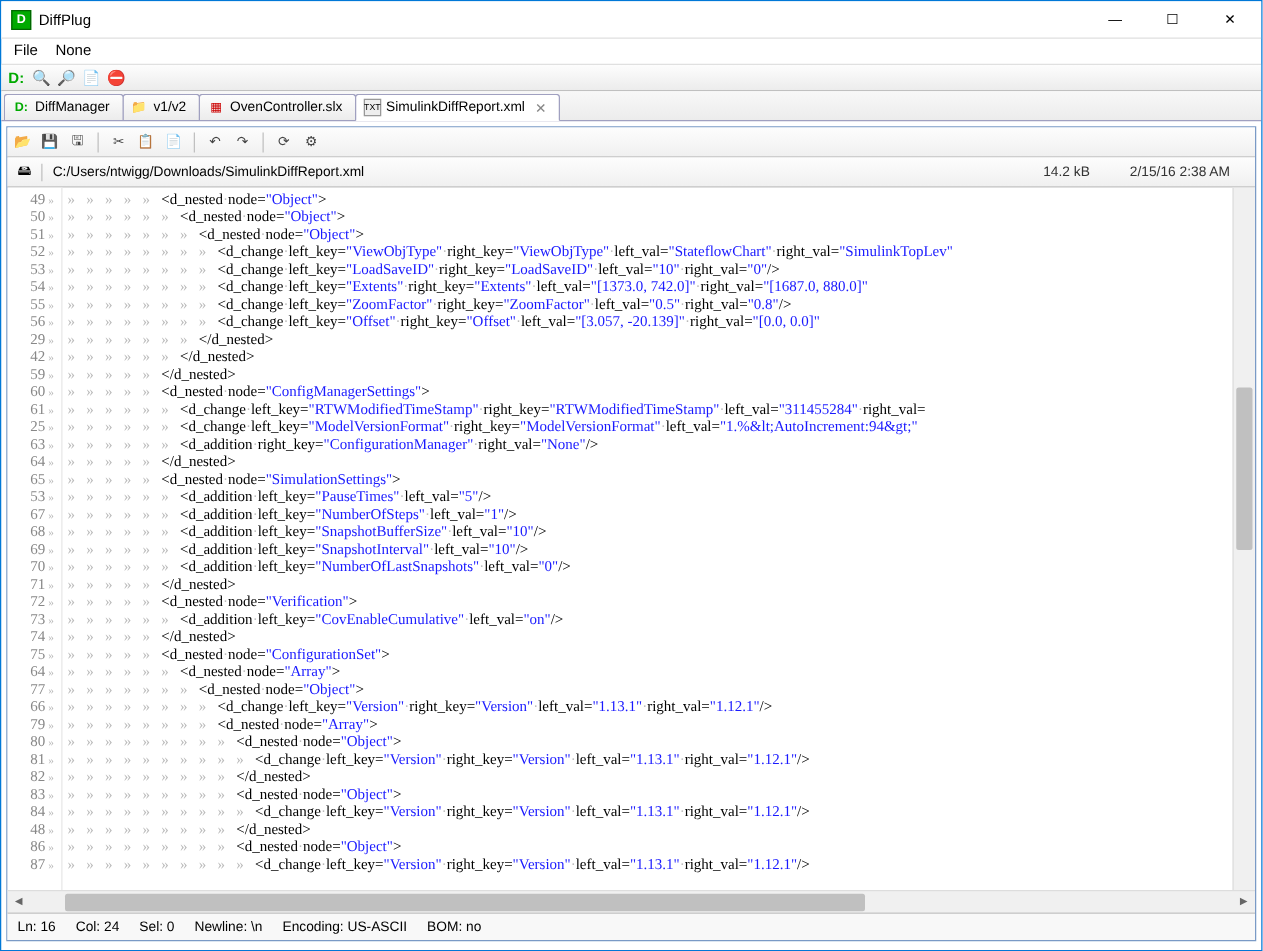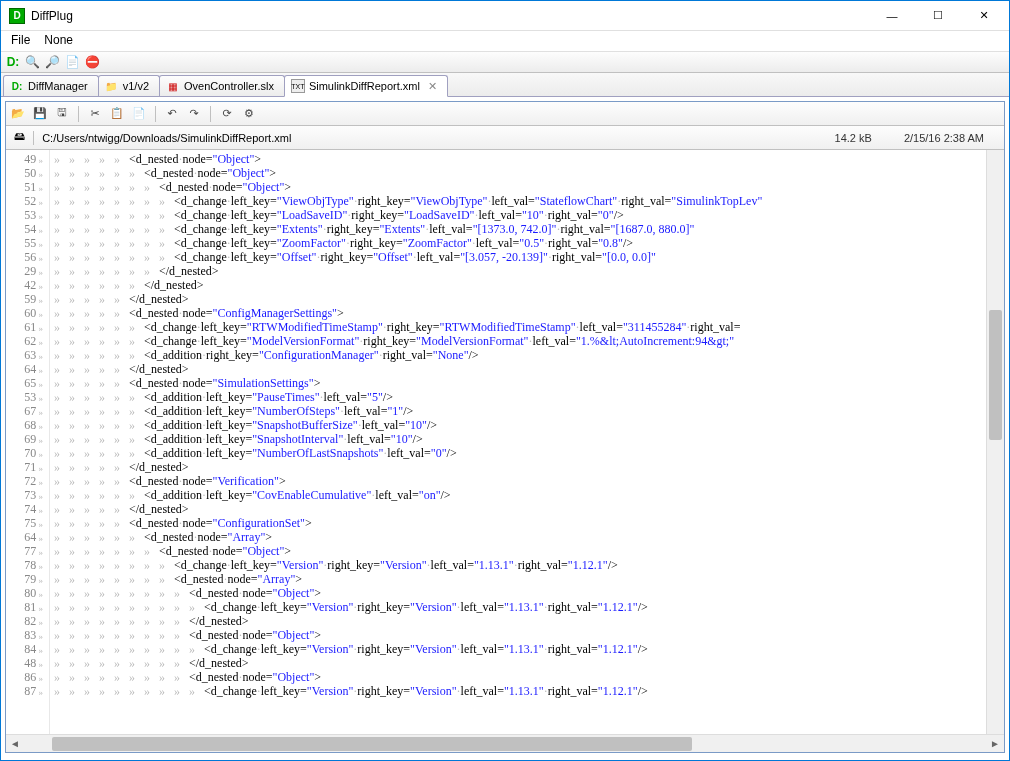--- a/index.html
+++ b/index.html
@@ -116,37 +116,37 @@
         <div>52</div>
         <div>53</div>
         <div>54</div>
         <div>55</div>
         <div>56</div>
         <div>29</div>
         <div>42</div>
         <div>59</div>
         <div>60</div>
         <div>61</div>
-        <div>62</div>
+        <div>25</div>
         <div>63</div>
         <div>64</div>
         <div>65</div>
         <div>53</div>
         <div>67</div>
         <div>68</div>
         <div>69</div>
         <div>70</div>
         <div>71</div>
         <div>72</div>
         <div>73</div>
         <div>74</div>
         <div>75</div>
         <div>64</div>
         <div>77</div>
-        <div>78</div>
+        <div>66</div>
         <div>79</div>
         <div>80</div>
         <div>81</div>
         <div>82</div>
         <div>83</div>
         <div>84</div>
         <div>48</div>
         <div>86</div>
         <div>87</div>
       </div>
@@ -154,13 +154,21 @@
     <div class="vscroll">
         <div class="thumb"></div>
       </div>
   </div>
   <div class="hscroll">
     <div class="arr">◄</div>
     <div class="thumb"></div>
     <div style="flex:1"></div>
     <div class="arr">►</div>
   </div>
+  <div class="statusbar">
+    <span>Ln: 16</span>
+    <span>Col: 24</span>
+    <span>Sel: 0</span>
+    <span>Newline: \n</span>
+    <span>Encoding: US-ASCII</span>
+    <span>BOM: no</span>
+  </div>
 </div>
 
 </body></html>

